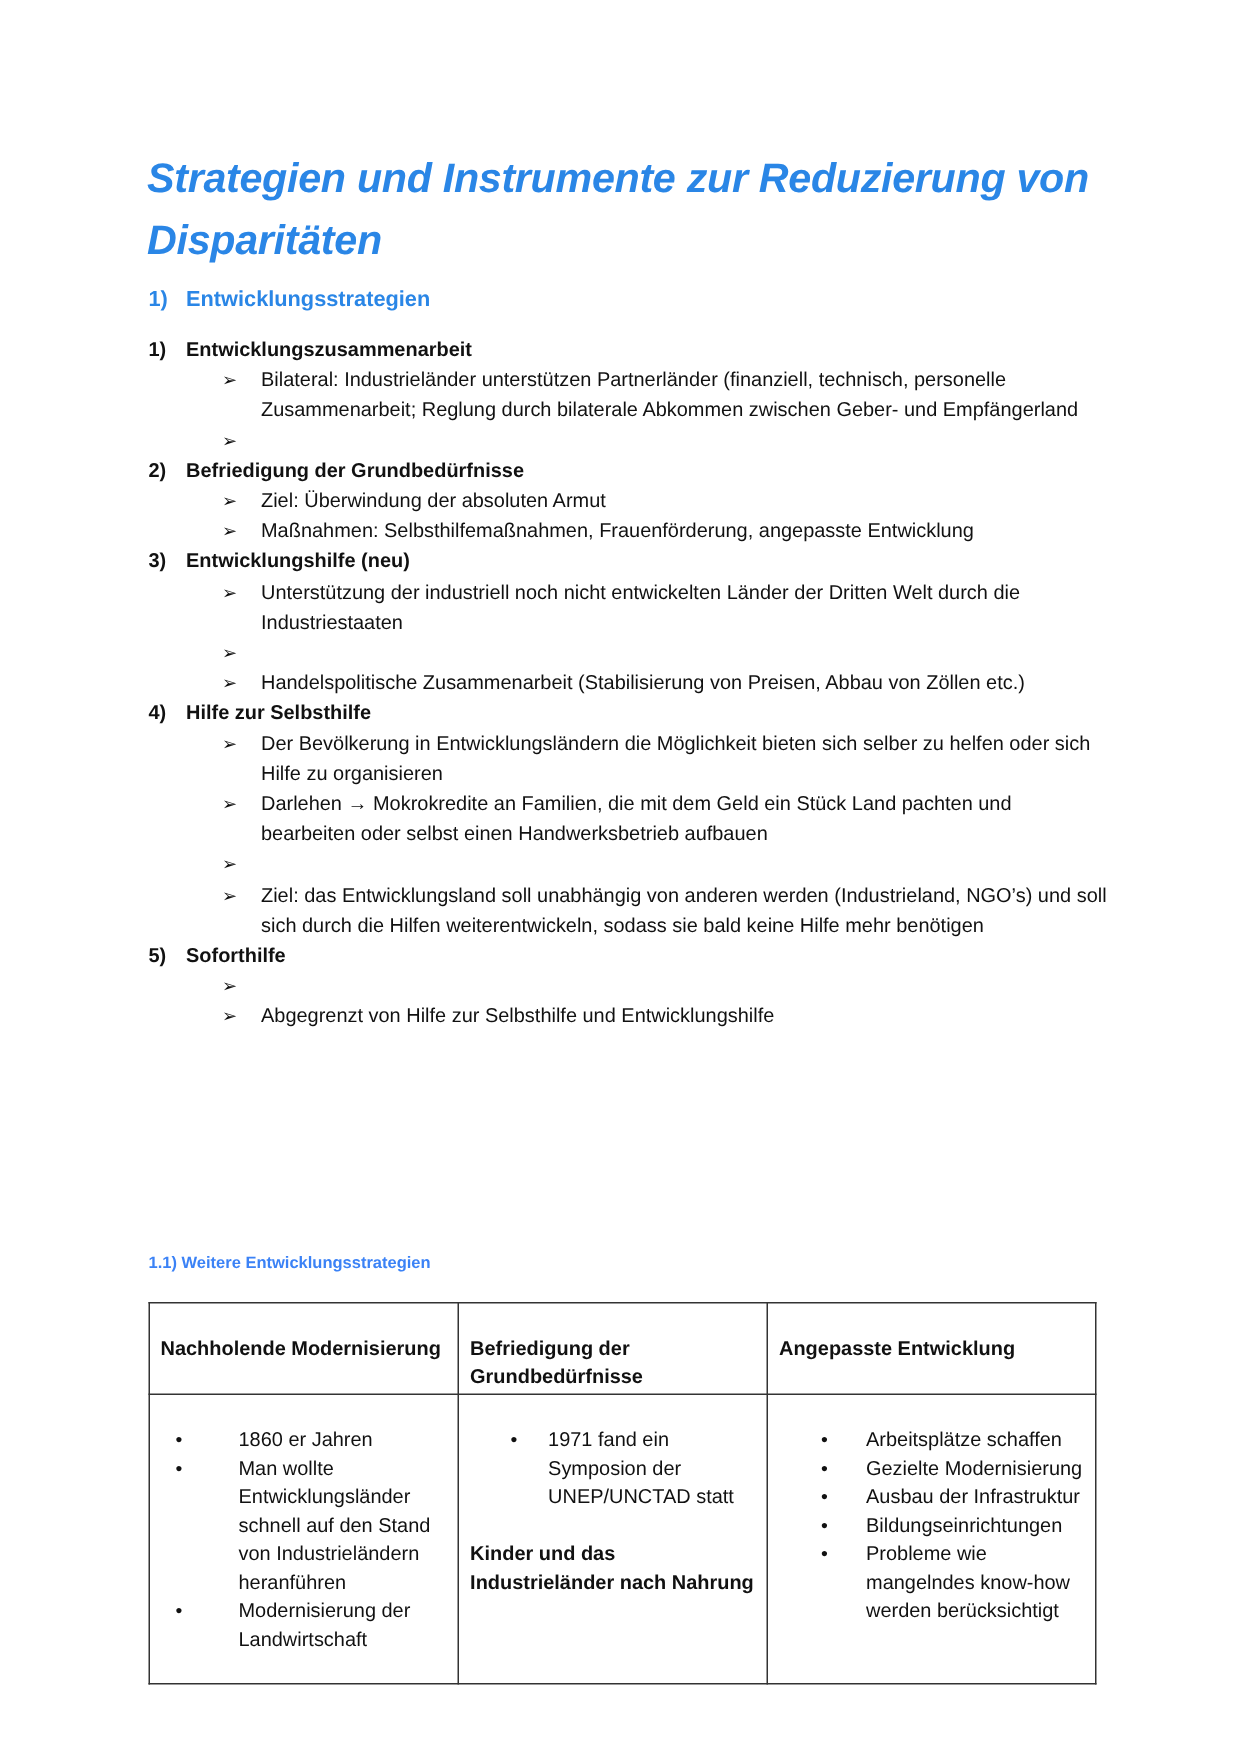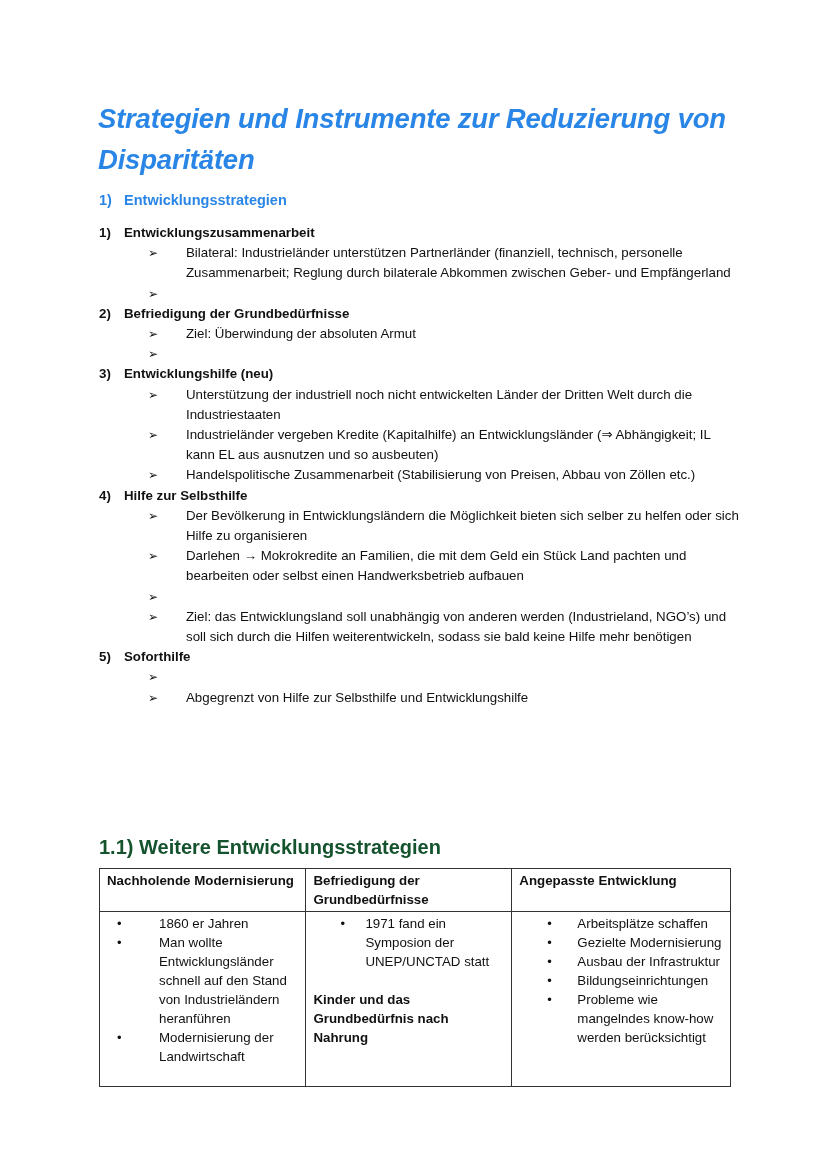--- a/index.html
+++ b/index.html
@@ -4,34 +4,34 @@
 <style>
   html, body { margin: 0; padding: 0; background: #ffffff; }
   body { width: 828px; height: 1171px; position: relative; overflow: hidden;
          font-family: "Liberation Sans", "DejaVu Sans", sans-serif; color: #111; }
   .page { position: absolute; left: 0; top: 0; width: 828px; height: 1171px; }
   .title { position: absolute; left: 98px; top: 98px; width: 680px;
            font-size: 27.5px; line-height: 41px; font-weight: bold; font-style: italic;
            color: #2a86e6; letter-spacing: -0.2px; margin: 0; }
   .h1 { position: absolute; left: 99px; top: 192px; font-size: 14.5px; font-weight: bold; color: #2a86e6; margin: 0; }
   .h1 .num { display: inline-block; width: 21px; }
-  .h2 { position: absolute; left: 99px; top: 836px; font-size: 20px; font-weight: bold; color: #14532d; margin: 0; }
+  .h2 { position: absolute; left: 99px; top: 836px; font-size: 11px; font-weight: bold; color: #3b82f6; margin: 0; }
 
   .outline { position: absolute; left: 99px; top: 223px; width: 640px; margin: 0; padding: 0; list-style: none;
              font-size: 13.3px; line-height: 20.2px; }
   .sec-head { font-weight: bold; display: flex; }
   .sec-head .num { width: 25px; flex: none; }
   .bullets { list-style: none; margin: 0; padding: 0; }
   .bullet { display: flex; padding-left: 49px; }
   .bullet .arrow { width: 26px; flex: none; font-size: 12px; line-height: 20.2px; }
-  .bullet .txt { flex: 1; margin-left: 12px; }
+  .bullet .txt { flex: 1; }
 
   table.strat { position: absolute; left: 99px; top: 868px; width: 632px; border-collapse: collapse;
                 font-size: 13.3px; line-height: 19px; }
-  table.strat th, table.strat td { border: 1.2px solid #333; vertical-align: top; text-align: left; padding: 2px 6px 2px 7px; }
+  table.strat th, table.strat td { border: 1.2px solid #333; vertical-align: top; text-align: left; padding: 20px 6px 2px 7px; }
   table.strat th { font-weight: bold; height: 35px; }
   table.strat td { height: 170px; }
   .col1 { width: 193px; } .col2 { width: 193px; } .col3 { width: 205px; }
   .tlist { list-style: none; margin: 0; padding: 0; }
   .tlist li { display: flex; }
   .tlist .dot { flex: none; text-align: center; font-size: 13px; }
   .c1 .dot { width: 52px; padding-left: 10px; box-sizing: border-box; text-align: left; }
   .c2 .dot { width: 52px; padding-left: 27px; box-sizing: border-box; text-align: left; }
   .c3 .dot { width: 58px; padding-left: 28px; box-sizing: border-box; text-align: left; }
   .tnote { font-weight: bold; margin-top: 19px; }
@@ -70,37 +70,37 @@
         <span class="num">2)</span>
         <span>Befriedigung der Grundbedürfnisse</span>
       </div>
       <ul class="bullets">
         <li class="bullet">
             <span class="arrow">➢</span>
             <span class="txt">Ziel: Überwindung der absoluten Armut</span>
           </li>
         <li class="bullet">
             <span class="arrow">➢</span>
+            <span class="txt">Maßnahmen: Selbsthilfemaßnahmen, Frauenförderung, angepasste Entwicklung</span>
           </li>
       </ul>
     </li>
 
     <li>
       <div class="sec-head">
         <span class="num">3)</span>
         <span>Entwicklungshilfe (neu)</span>
       </div>
       <ul class="bullets">
         <li class="bullet">
             <span class="arrow">➢</span>
             <span class="txt">Unterstützung der industriell noch nicht entwickelten Länder der Dritten Welt durch die Industriestaaten</span>
           </li>
         <li class="bullet">
             <span class="arrow">➢</span>
-            <span class="txt">Industrieländer vergeben Kredite (Kapitalhilfe) an Entwicklungsländer (⇒ Abhängigkeit; IL kann EL aus ausnutzen und so ausbeuten)</span>
           </li>
         <li class="bullet">
             <span class="arrow">➢</span>
             <span class="txt">Handelspolitische Zusammenarbeit (Stabilisierung von Preisen, Abbau von Zöllen etc.)</span>
           </li>
       </ul>
     </li>
 
     <li>
       <div class="sec-head">
@@ -171,21 +171,21 @@
               </li>
           </ul>
         </td>
         <td class="c2">
           <ul class="tlist">
             <li>
                 <span class="dot">•</span>
                 <span>1971 fand ein Symposion der UNEP/UNCTAD statt</span>
               </li>
           </ul>
-          <div class="tnote">Kinder und das Grundbedürfnis nach Nahrung</div>
+          <div class="tnote">Kinder und das Industrieländer nach Nahrung</div>
         </td>
         <td class="c3">
           <ul class="tlist">
             <li>
                 <span class="dot">•</span>
                 <span>Arbeitsplätze schaffen</span>
               </li>
             <li>
                 <span class="dot">•</span>
                 <span>Gezielte Modernisierung</span>

